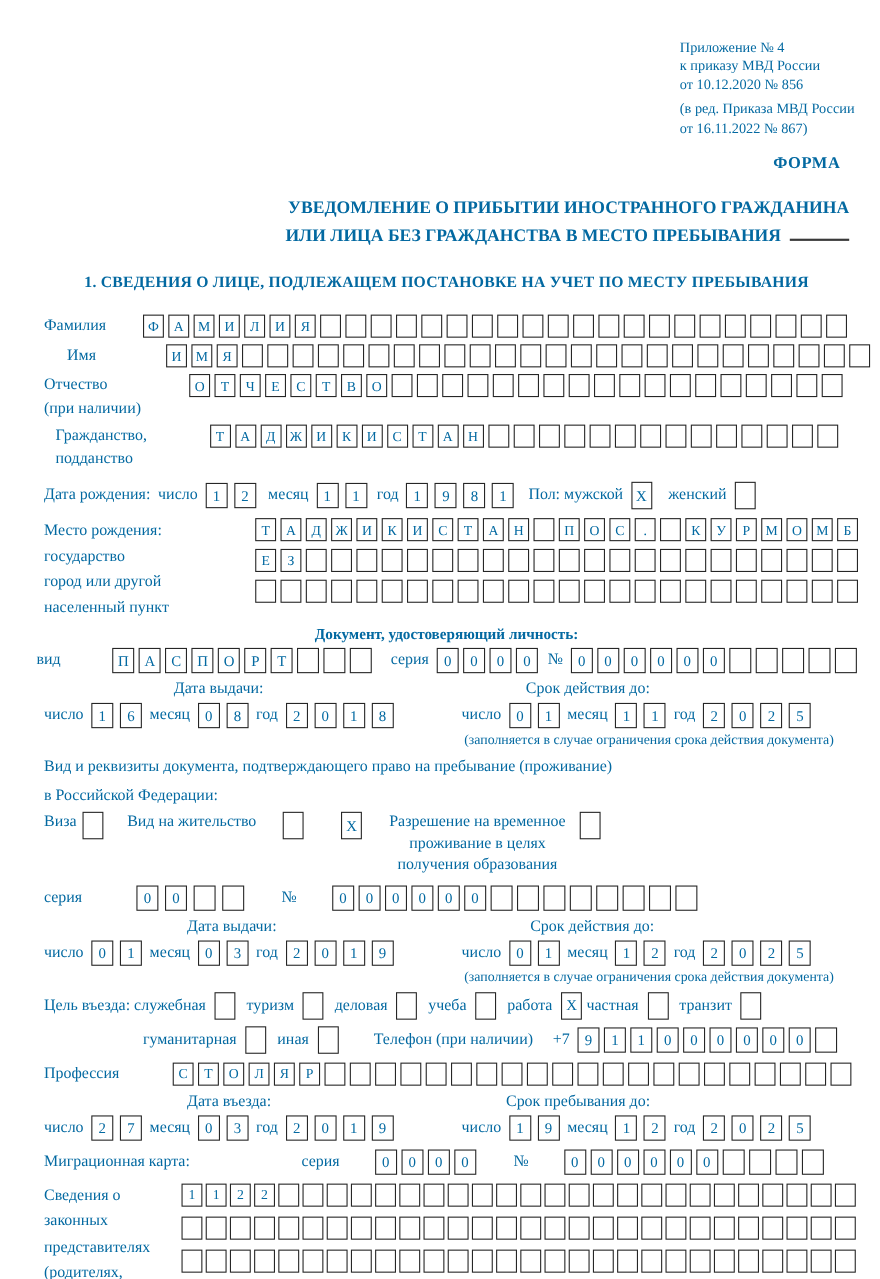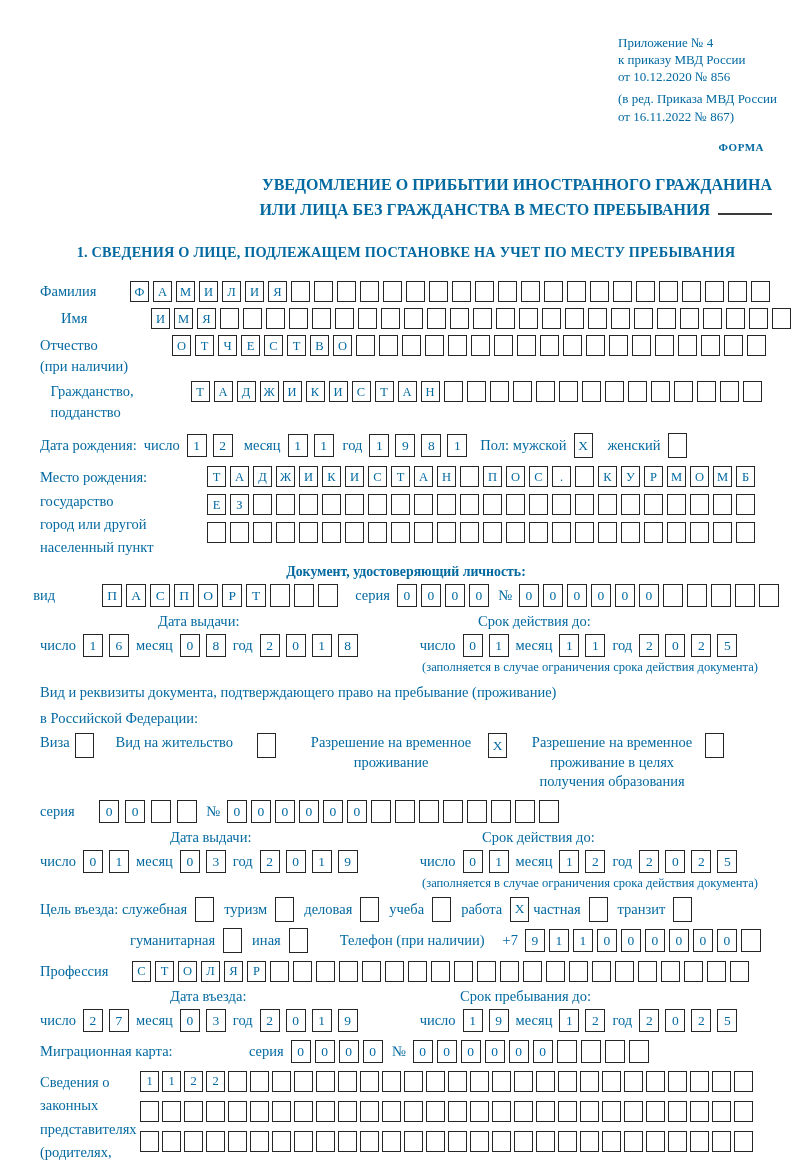--- a/index.html
+++ b/index.html
@@ -4,21 +4,21 @@
 <style>
   html,body{margin:0;padding:0;background:#888;}
   .page{
     width:800px;height:1163px;background:#ffffff;color:#0369a1;
     font-family:"Liberation Serif","DejaVu Serif",serif;
     box-sizing:border-box;padding:34px 28px 16px 40px;
     position:relative;overflow:hidden;margin:0 auto;
   }
   .annex{margin-left:578px;font-size:13px;line-height:1.32;white-space:nowrap;}
   .annex .gap{height:5px;}
-  .forma{margin-top:16px;text-align:right;padding-right:8px;font-weight:bold;font-size:11px;letter-spacing:.5px;}
+  .forma{margin-top:16px;text-align:right;padding-right:8px;font-weight:bold;font-size:15px;letter-spacing:.5px;}
   .title{margin-top:20px;text-align:right;font-weight:bold;font-size:16px;line-height:1.55;}
   .title .uline{display:inline-block;width:54px;border-bottom:2px solid #3a3a3a;height:12px;margin-left:8px;}
   .sec-heading{margin-top:22px;text-align:center;font-weight:bold;font-size:14.3px;letter-spacing:.2px;white-space:nowrap;}
   .row{display:flex;align-items:flex-start;font-size:14.5px;}
   .lbl{line-height:1.45;}
   .boxes{display:flex;gap:4px;flex-wrap:nowrap;}
   .boxes .cell{
     box-sizing:border-box;flex:0 0 19px;width:19px;height:21px;border:1.6px solid #262626;
     display:flex;align-items:center;justify-content:center;font-size:12.5px;line-height:1;
   }
@@ -33,21 +33,21 @@
   .hdr-row{position:relative;height:19px;font-size:14.5px;}
   .hdr-row span{position:absolute;top:0;}
   .daterow{display:flex;align-items:center;font-size:14.5px;margin-top:2px;}
   .daterow .w{margin:0 7px 0 0;}
   .footnote{font-size:12.6px;text-align:right;padding-right:14px;margin-top:3px;}
   .cb-item{display:flex;align-items:flex-start;}
   .cb-item .cb-lbl{text-align:center;line-height:1.35;}
   .purpose{display:flex;align-items:center;font-size:14.5px;}
   .purpose .checkbox{margin:0 10px 0 8px;}
   .mt20{margin-top:20px;}
-  .mt10{margin-top:10px;}.mt8{margin-top:8px;}.mt6{margin-top:6px;}.mt4{margin-top:4px;justify-content:center;}
+  .mt10{margin-top:10px;}.mt8{margin-top:8px;gap:25px;}.mt6{margin-top:6px;}.mt4{margin-top:4px;justify-content:center;}
   .doc-heading{text-align:center;font-weight:bold;font-size:13.8px;margin-top:5px;}
   .res-line{font-size:14.5px;margin-top:9px;}
 </style>
 </head>
 <body>
 
 <div class="page">
 
   <div class="annex">
     <div>Приложение № 4</div>
@@ -405,21 +405,20 @@
   <div class="row mt6">
     <div class="cb-item">
       <span class="cb-lbl">Виза</span>
       <span class="checkbox" style="margin-left:5px;"></span>
     </div>
     <div class="cb-item" style="margin-left:22px;">
       <span class="cb-lbl">Вид на жительство</span>
       <span class="checkbox" style="margin-left:24px;"></span>
     </div>
     <div class="cb-item" style="margin-left:26px;">
-      <span class="cb-lbl" style="width:178px;">Разрешение на временное проживание</span>
       <span class="checkbox" style="margin-left:8px;">X</span>
     </div>
     <div class="cb-item" style="margin-left:20px;">
       <span class="cb-lbl" style="width:170px;">Разрешение на временное проживание в целях получения образования</span>
       <span class="checkbox" style="margin-left:8px;"></span>
     </div>
   </div>
 
   <div class="daterow mt8">
     <span class="w" style="flex:0 0 52px;">серия</span>

